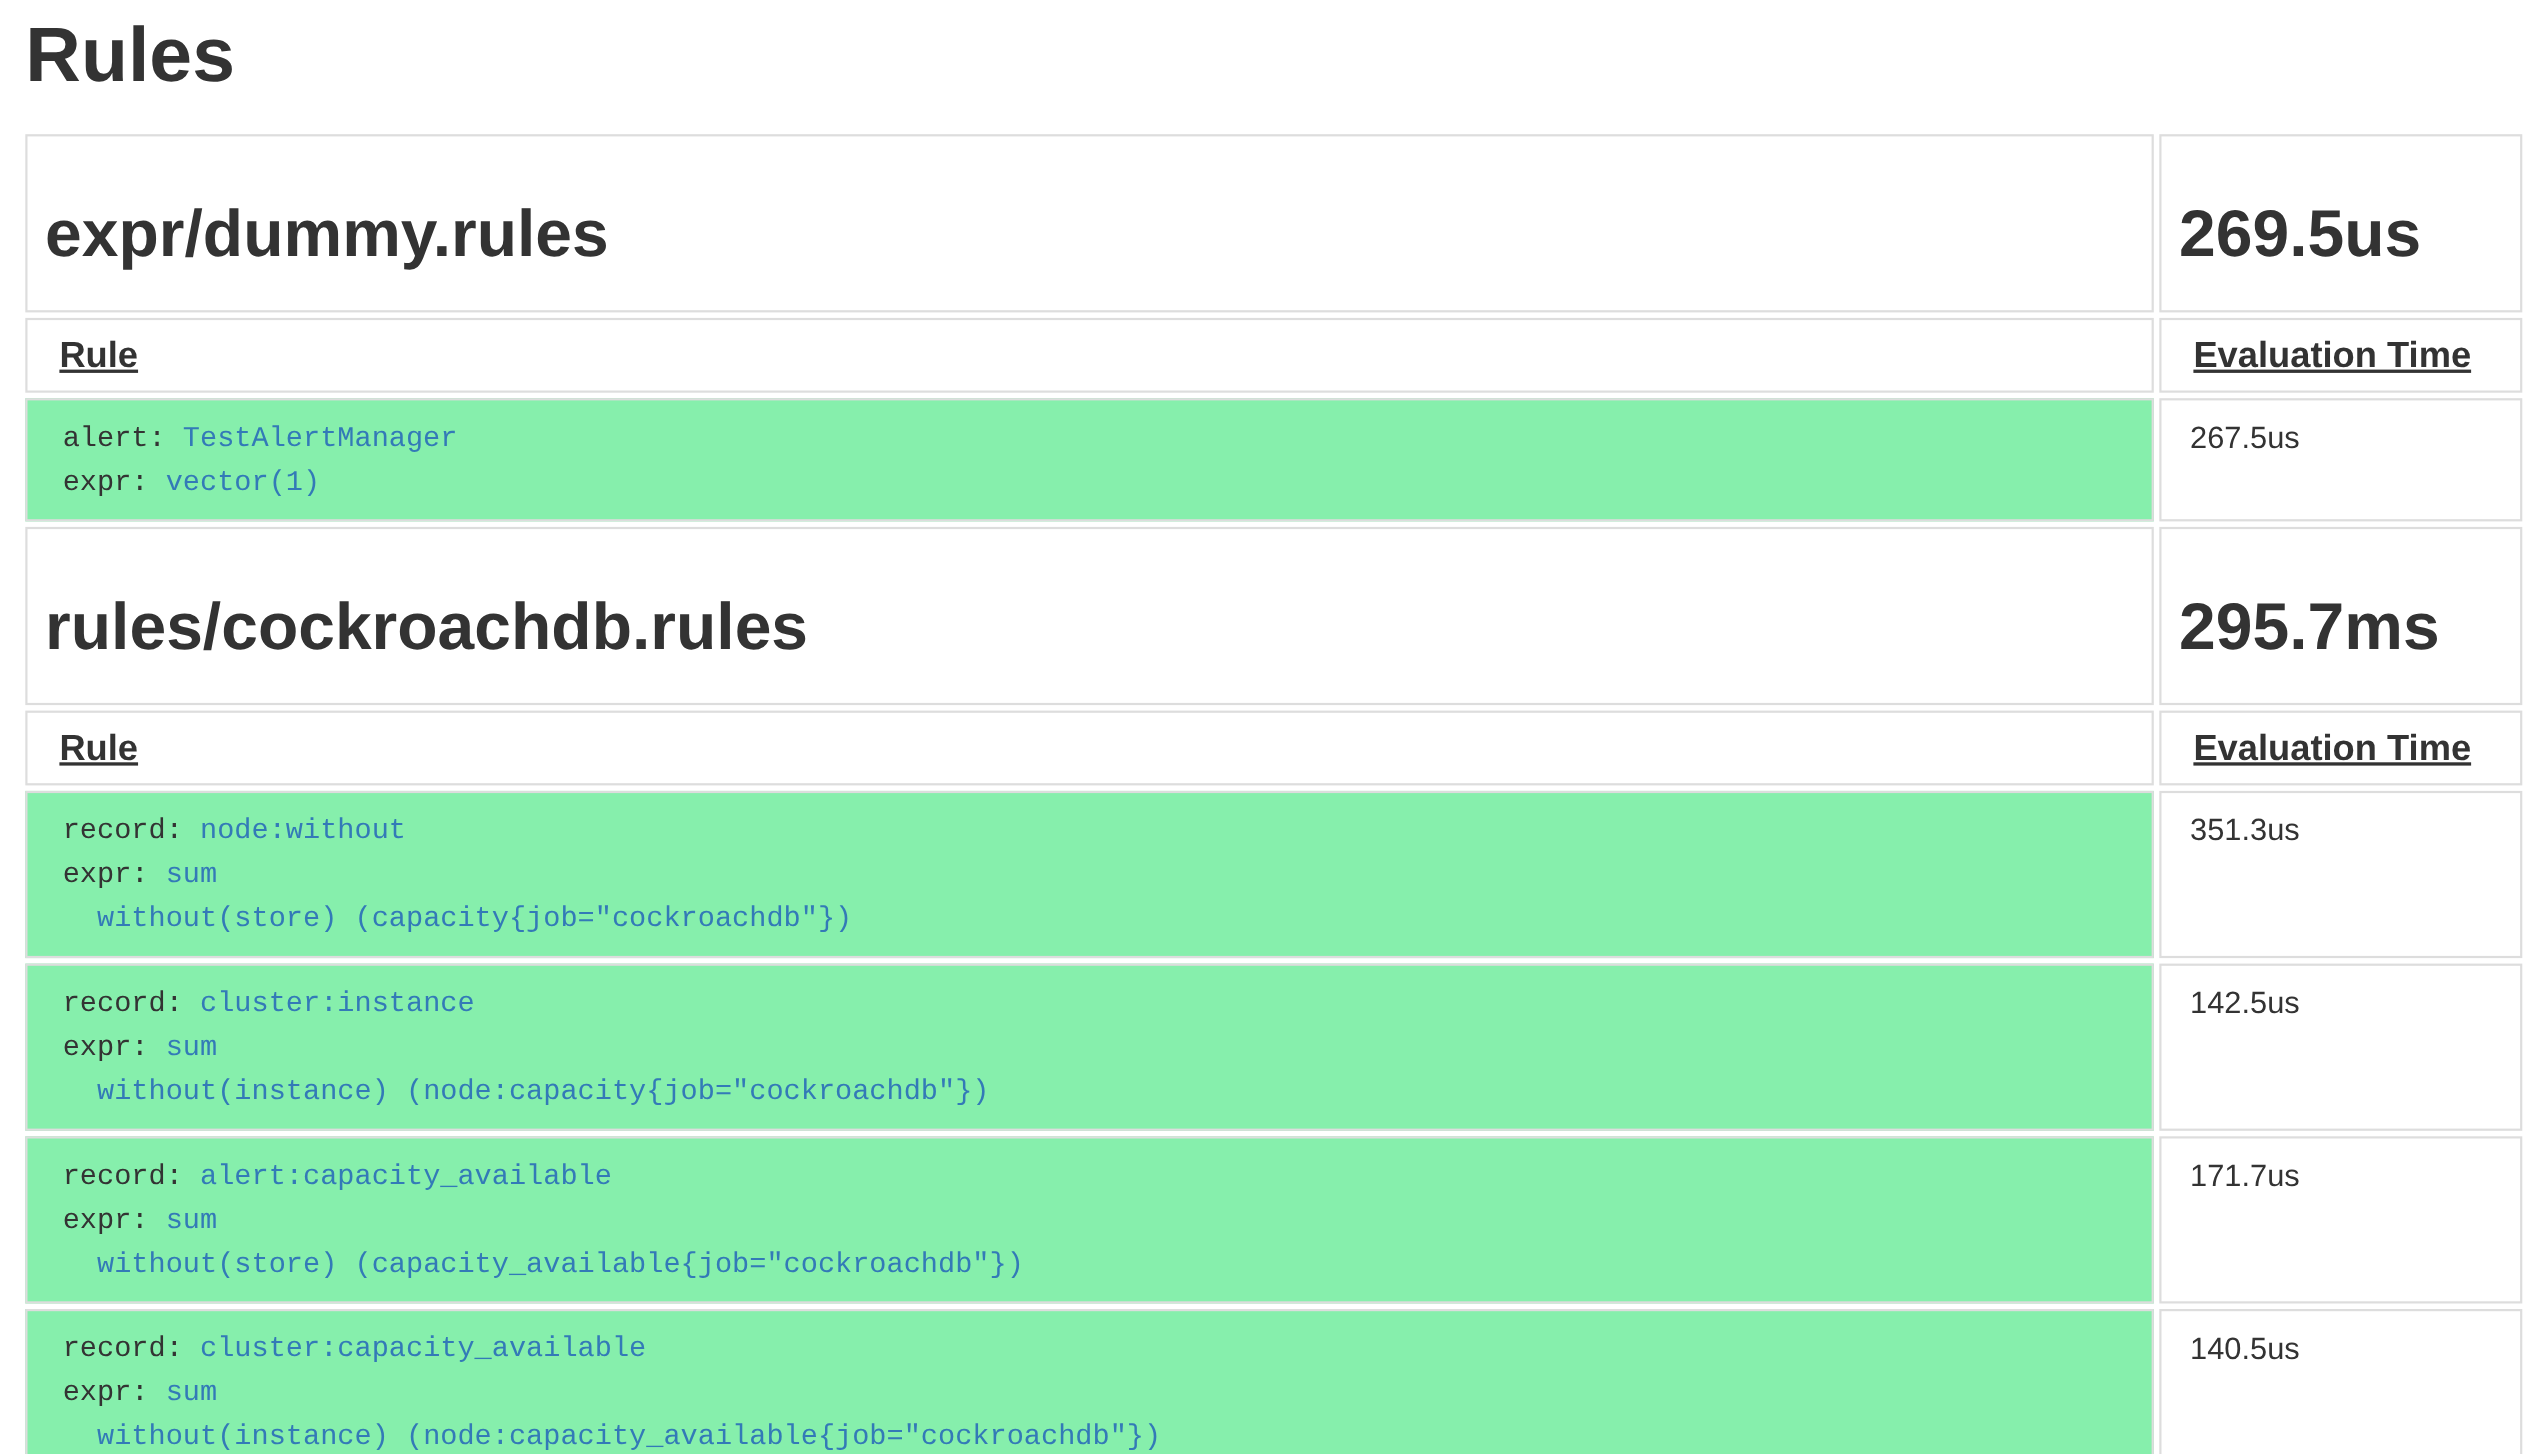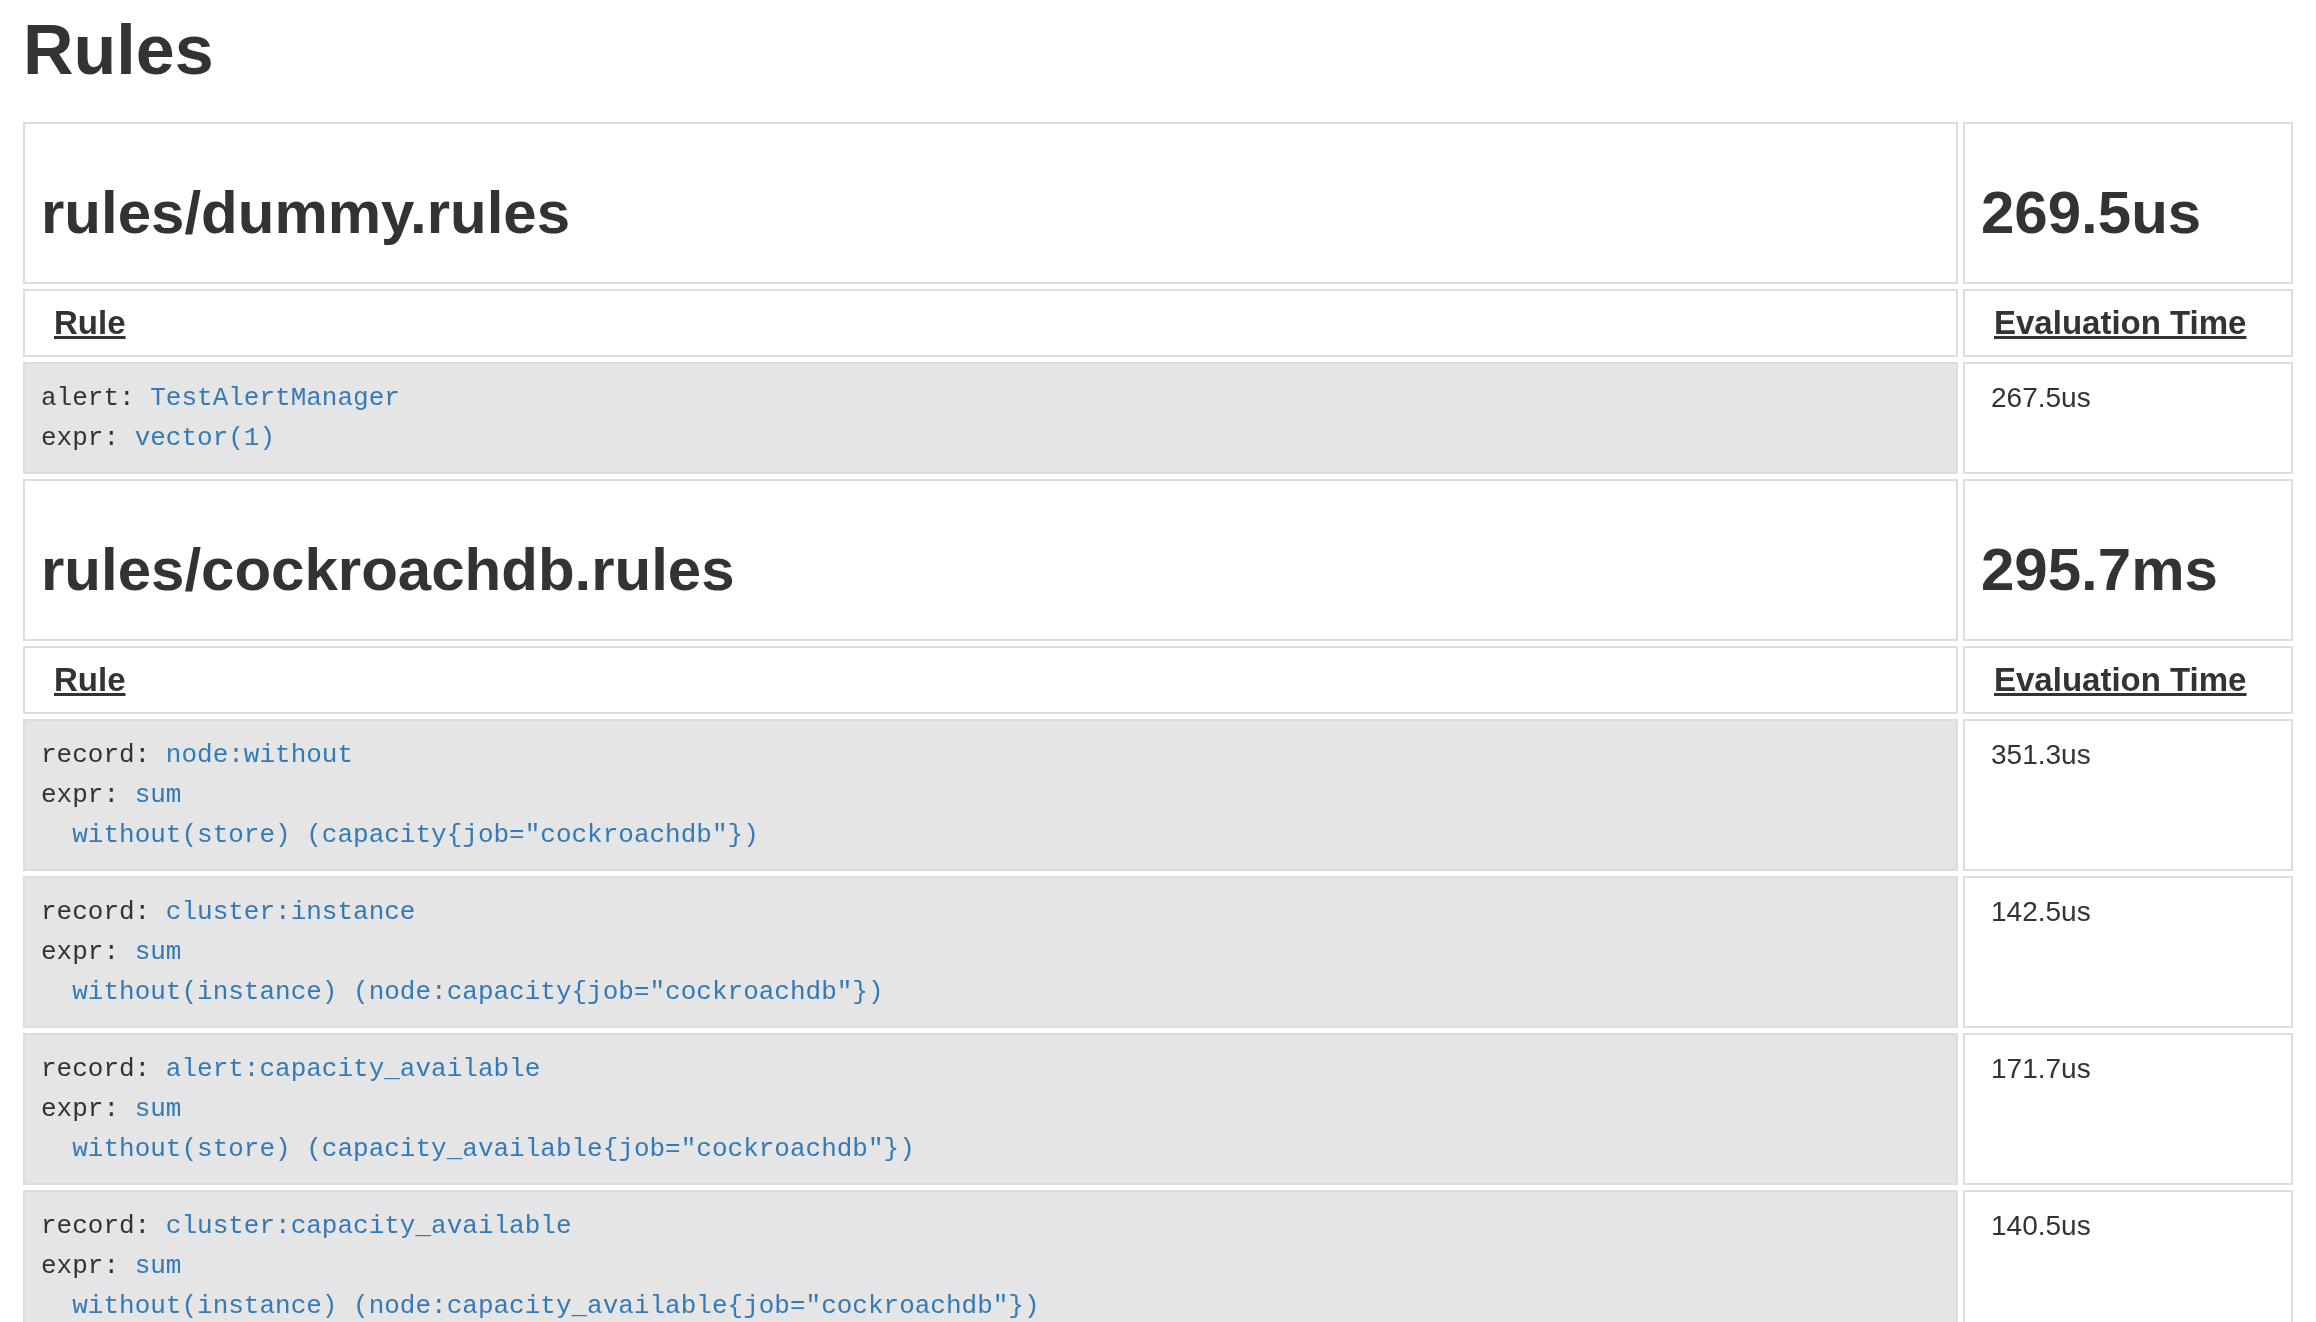--- a/index.html
+++ b/index.html
@@ -50,22 +50,22 @@
     overflow: hidden;
   }
   th {
     padding: 12px 29px;
     font-size: 33px;
     font-weight: 700;
     line-height: 40px;
     text-decoration: underline;
   }
   td.rule-cell {
-    background: #e5e5e5;
-    padding: 14px 16px;
+    background: #86efac;
+    padding: 14px 32px;
   }
   .code {
     font-family: "Liberation Mono", monospace;
     font-size: 26px;
     line-height: 40px;
     color: #333333;
   }
   .code-line { white-space: pre; }
   a.rule-link {
     color: #337ab7;
@@ -84,21 +84,21 @@
 <div class="container">
   <h1>Rules</h1>
   <table class="rules-table">
     <colgroup>
       <col>
       <col class="time-col">
     </colgroup>
     <tbody id="rules-tbody">
         <tr>
           <td class="file-cell">
-            <h2>rules/dummy.rules</h2>
+            <h2>expr/dummy.rules</h2>
           </td>
           <td class="file-cell">
             <h2>269.5us</h2>
           </td>
         </tr>
         <tr>
           <th>Rule</th>
           <th>Evaluation Time</th>
         </tr>
         <tr>

